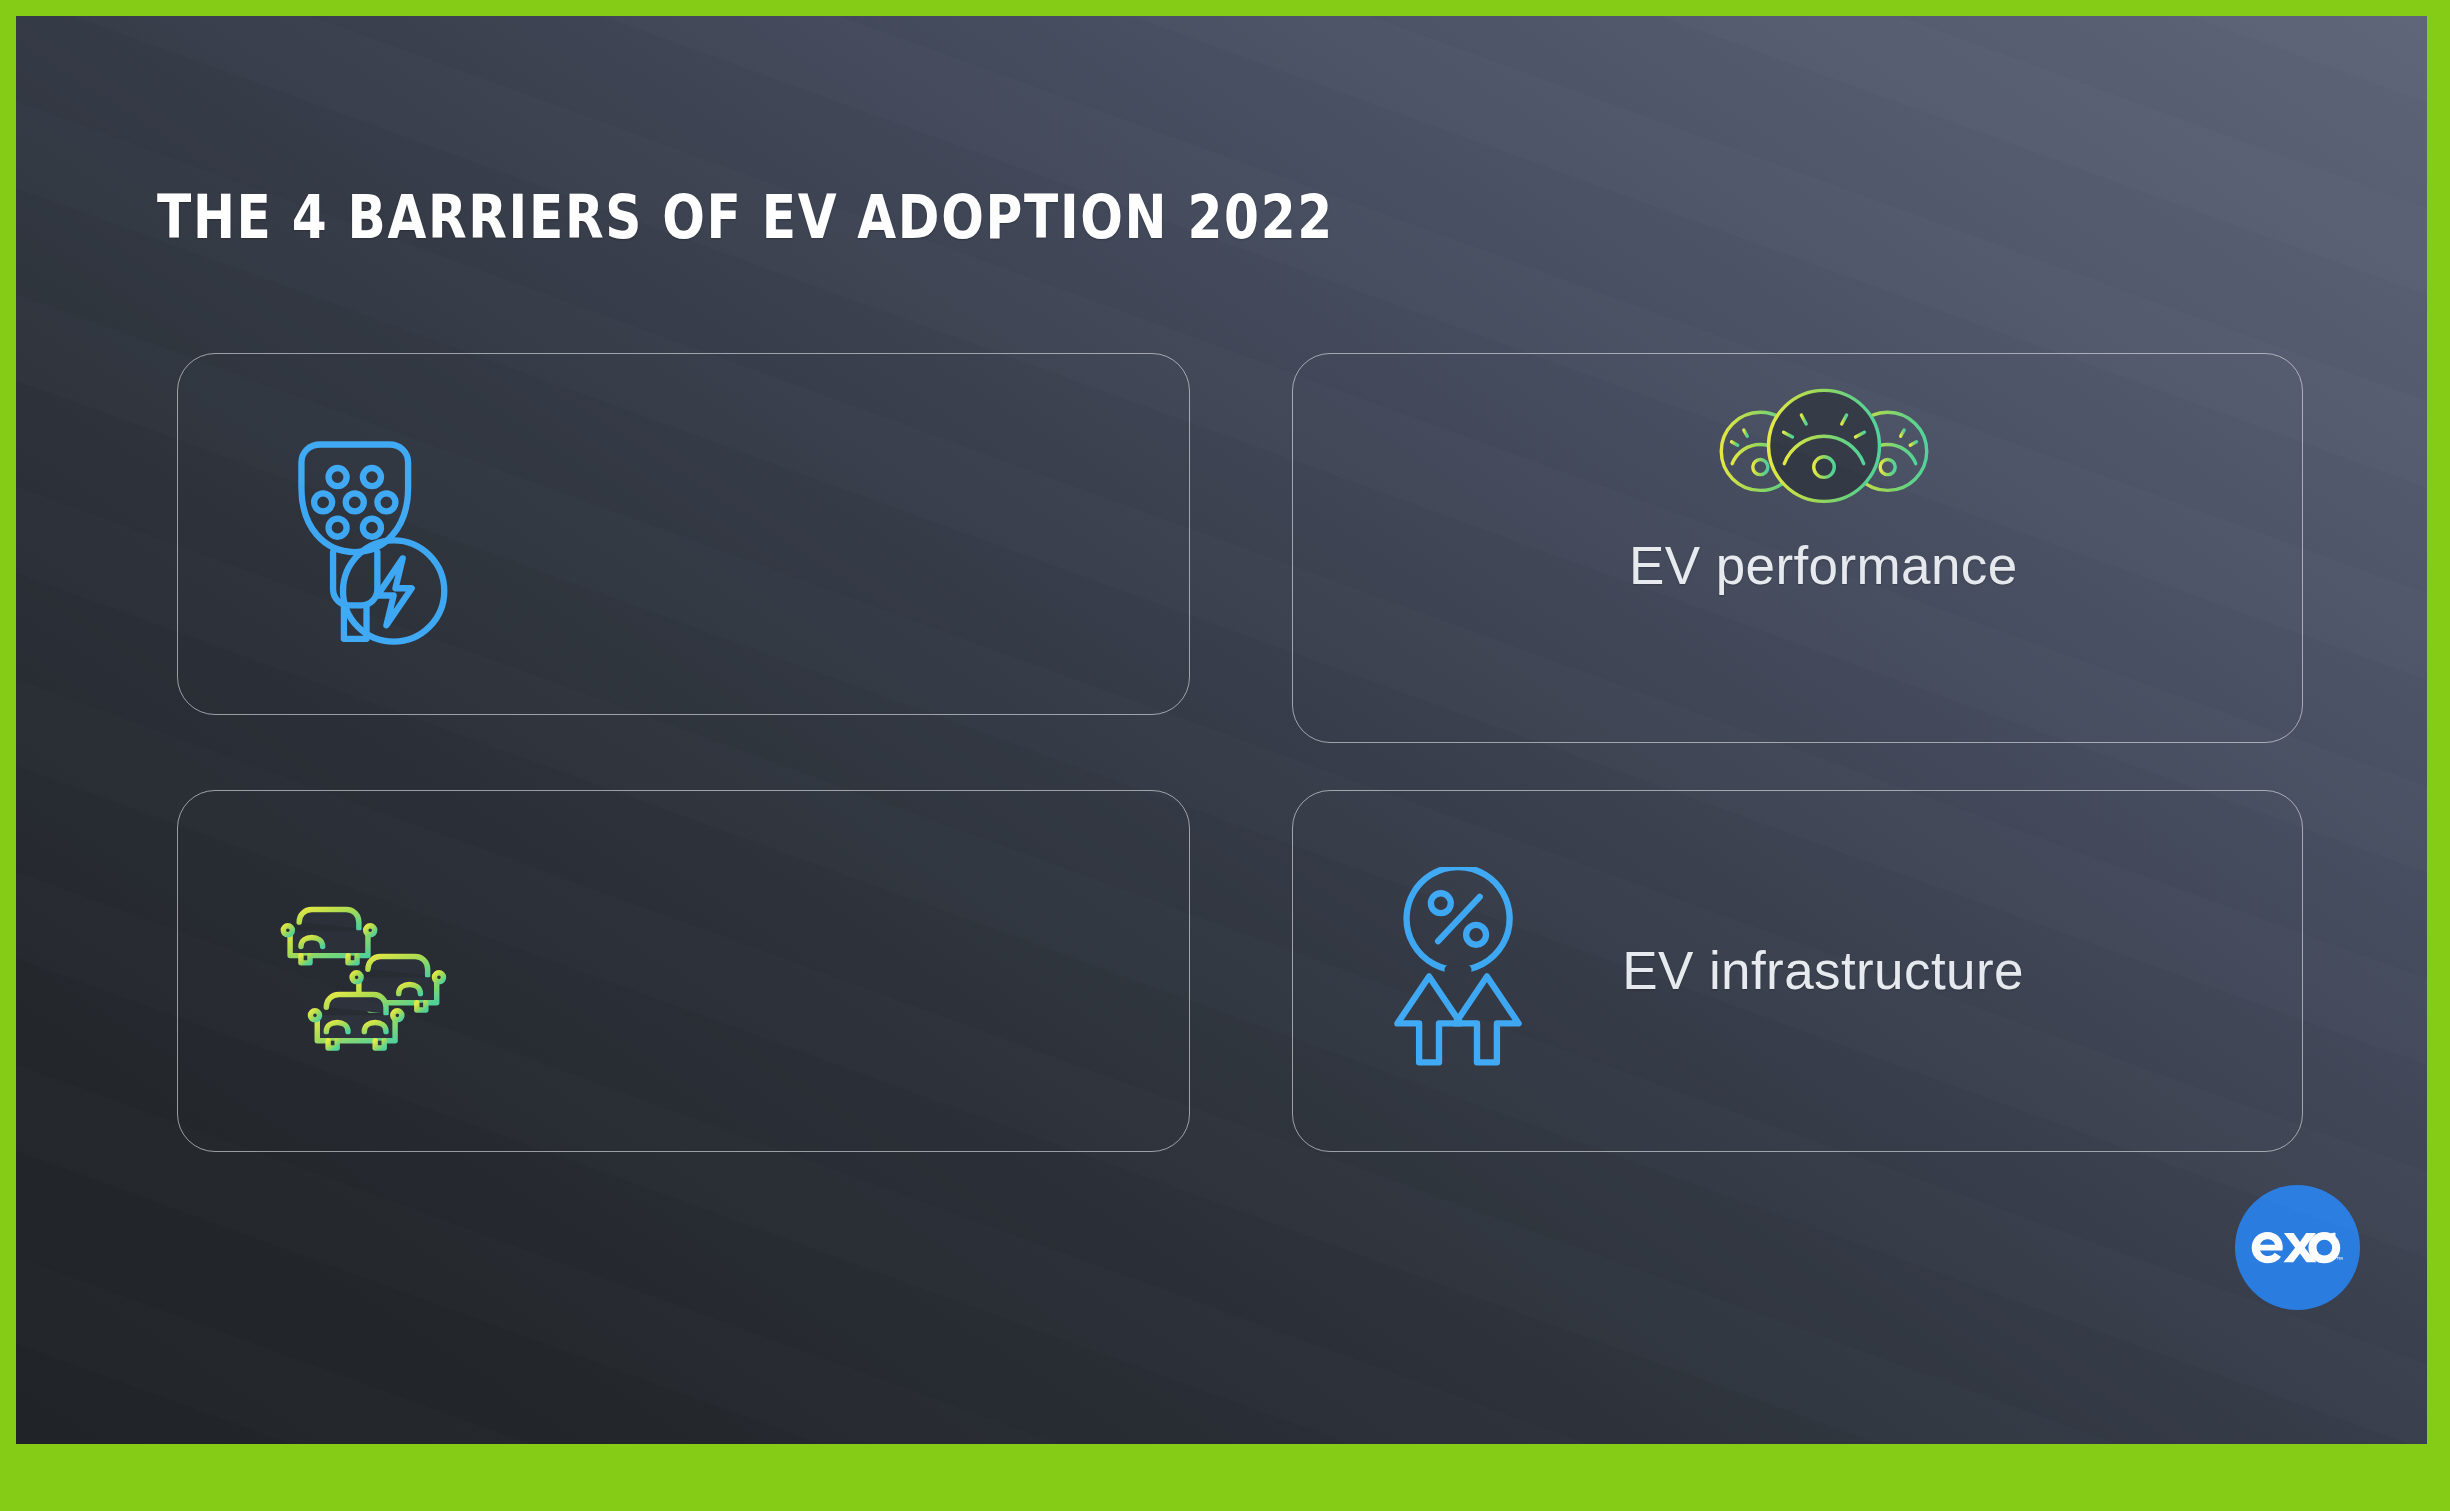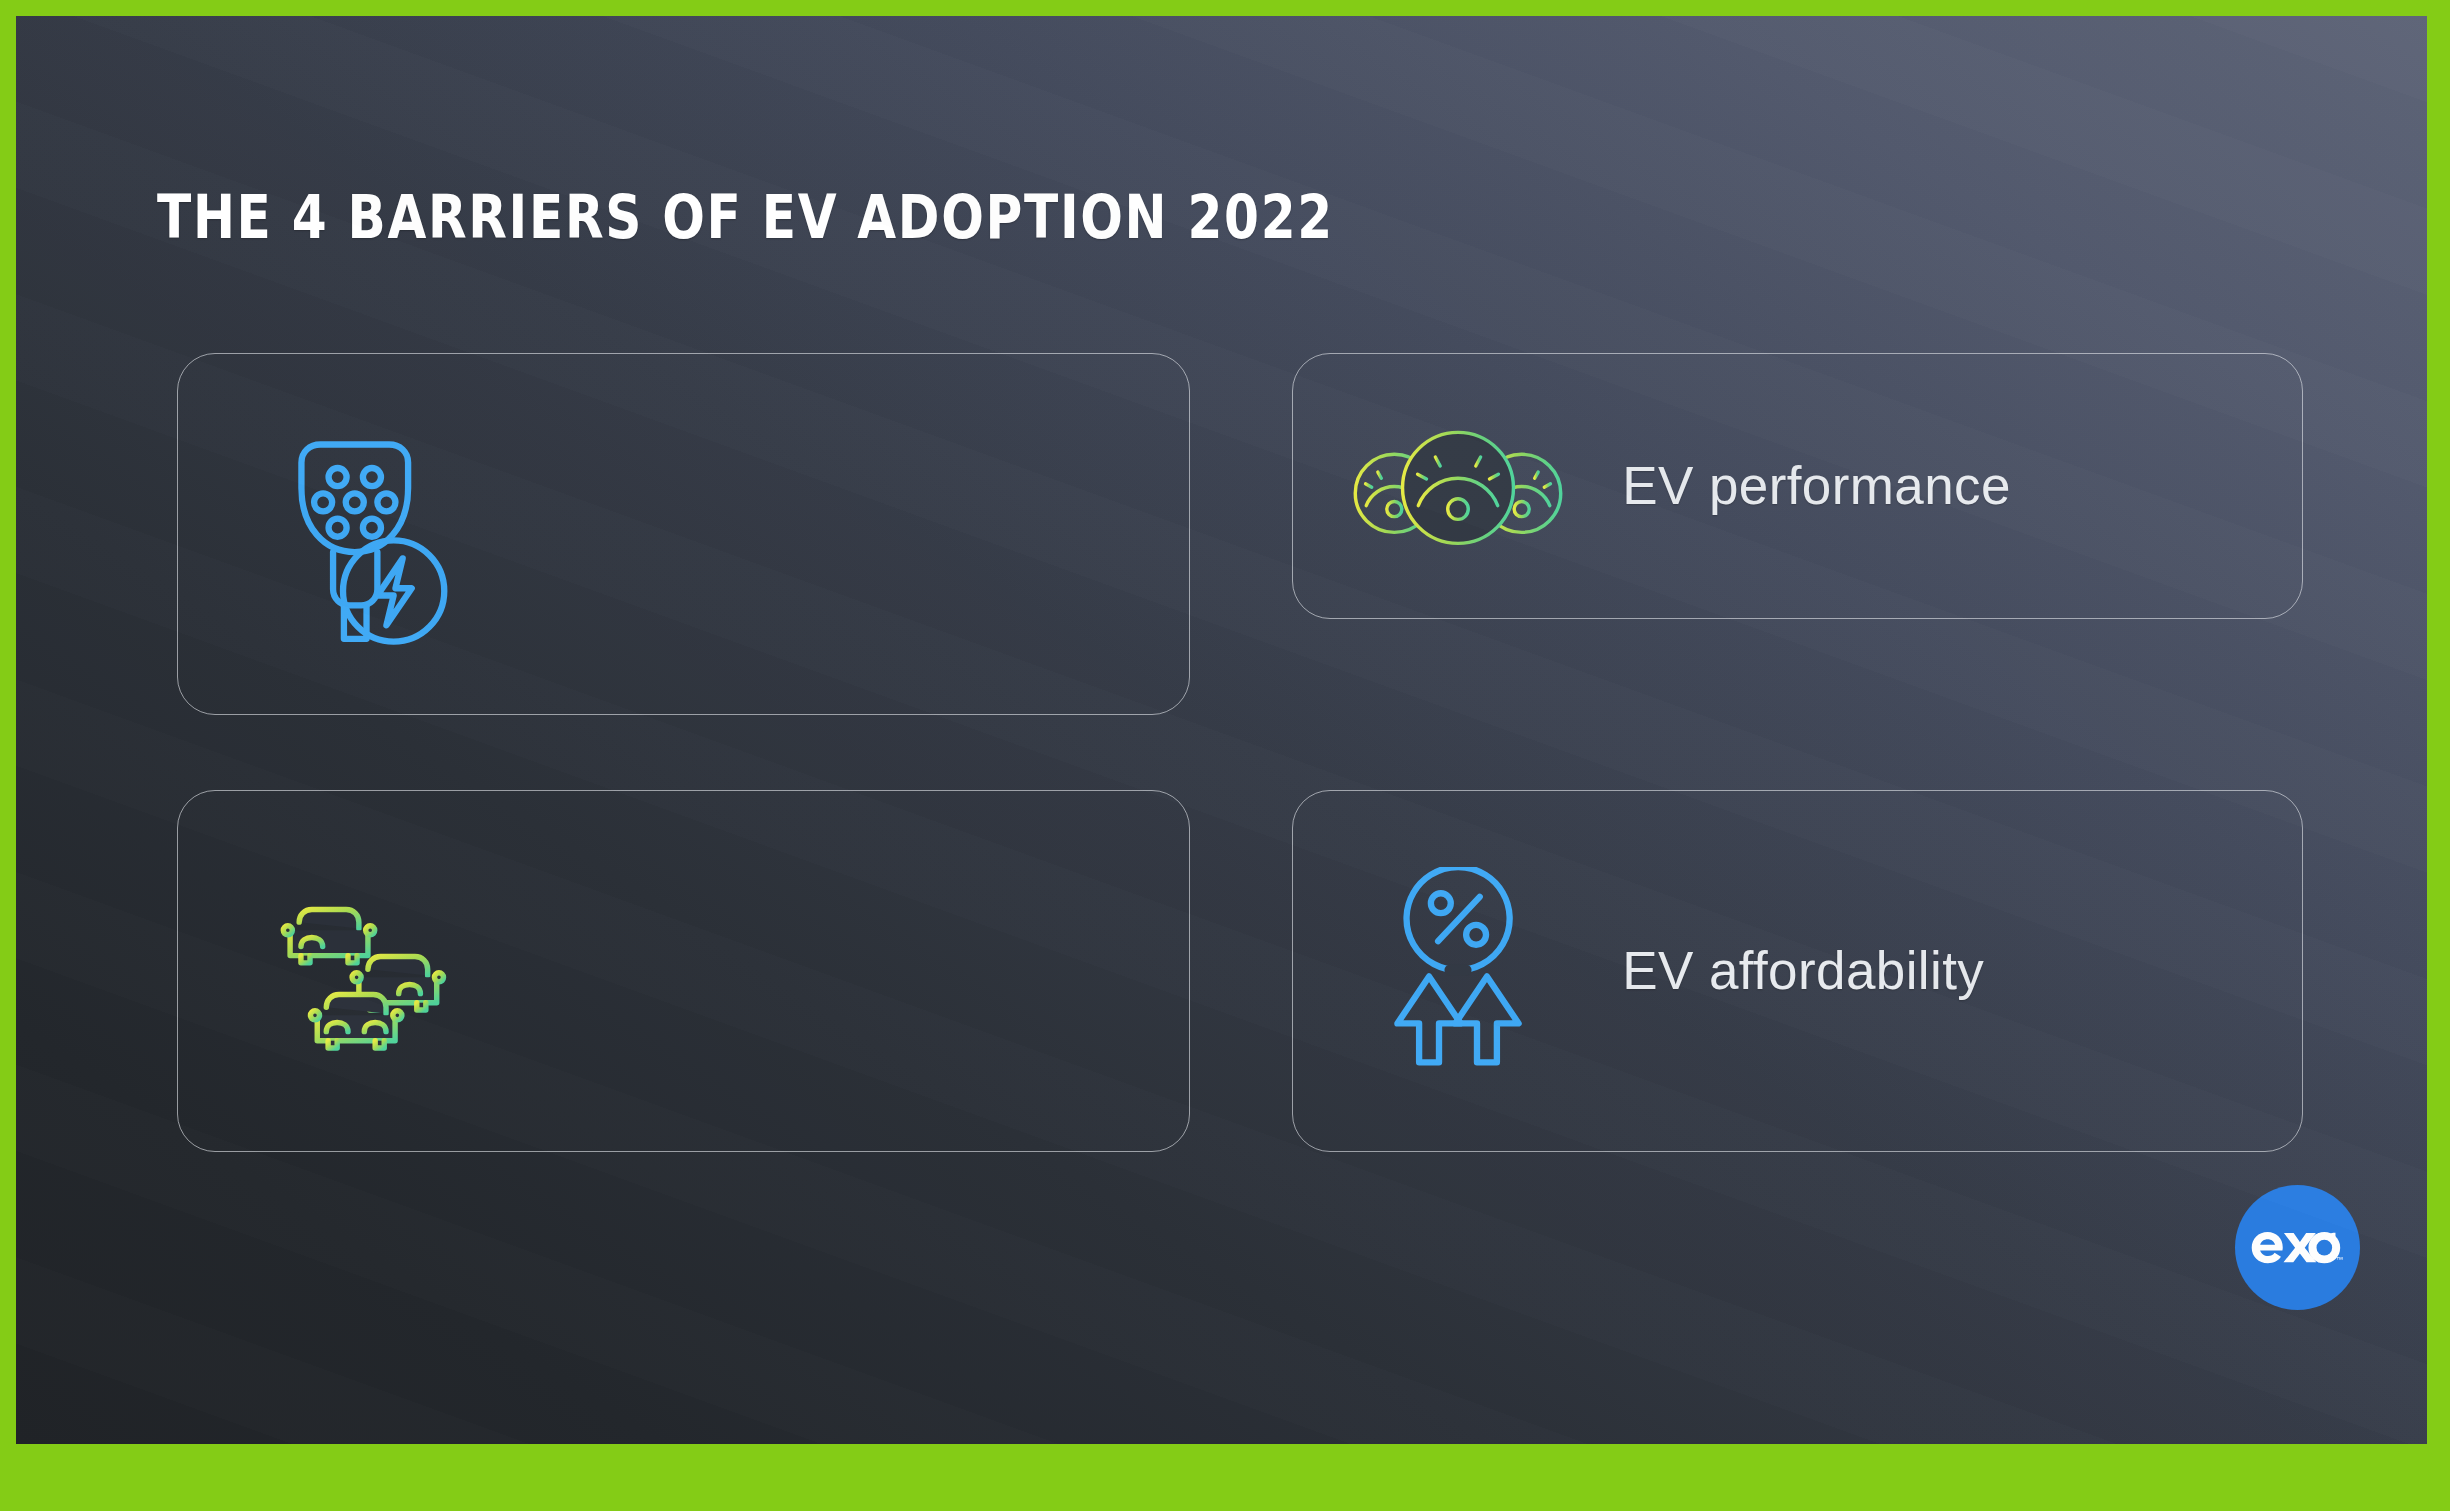--- a/index.html
+++ b/index.html
@@ -76,21 +76,21 @@
   .card {
     position: absolute;
     box-sizing: border-box;
     border: 1.8px solid rgba(226,229,234,0.62);
     border-radius: 38px;
     display: flex;
     align-items: center;
     background: transparent;
   }
   #card-0 { left: 161px;  top: 337px;  width: 1013px; height: 362px; }
-  #card-1 { left: 1276px; top: 337px;  width: 1011px; height: 266px; }
+  #card-1 { left: 1276px; top: 337px;  width: 1011px; height: 390px; flex-direction: column; }
   #card-2 { left: 161px;  top: 774px;  width: 1013px; height: 362px; }
   #card-3 { left: 1276px; top: 774px;  width: 1011px; height: 362px; }
 
   .card-icon {
     flex: 0 0 auto;
     display: flex;
     align-items: center;
     justify-content: center;
   }
   #card-0 .card-icon { width: 226px; margin-left: 71px; }
@@ -279,21 +279,21 @@
           <circle cx="76" cy="40" r="11"></circle>
           <circle cx="115" cy="75" r="11"></circle>
           <path d="M119 33 L73 82"></path>
 
           <path d="M52 173 L28 173 L63 121 L98 173 L74 173 V216 H52 Z"></path>
 
           <path d="M116 173 L92 173 L127 121 L162 173 L138 173 V216 H116 Z"></path>
         </svg>
       </div>
       <div class="card-label">
-        <div>EV affordability</div>
+        <div>EV infrastructure</div>
       </div>
     </div>
 
     <div id="logo">
       <svg id="logo-mark" width="98" height="42" viewBox="0 0 108 46" aria-hidden="true">
         <g fill="#ffffff">
 
           <path d="M20.5 5.5 C10.5 5.5 3 12.8 3 22.8 C3 32.6 10.6 39.8 20.8 39.8
                    C27.2 39.8 32.2 37.2 35.2 32.7 L28.2 28.3 C26.6 30.6 24.1 31.9 21 31.9
                    C16.8 31.9 13.5 29.6 12.3 25.8 H36.8 C37.1 24.6 37.2 23.4 37.2 22.1

